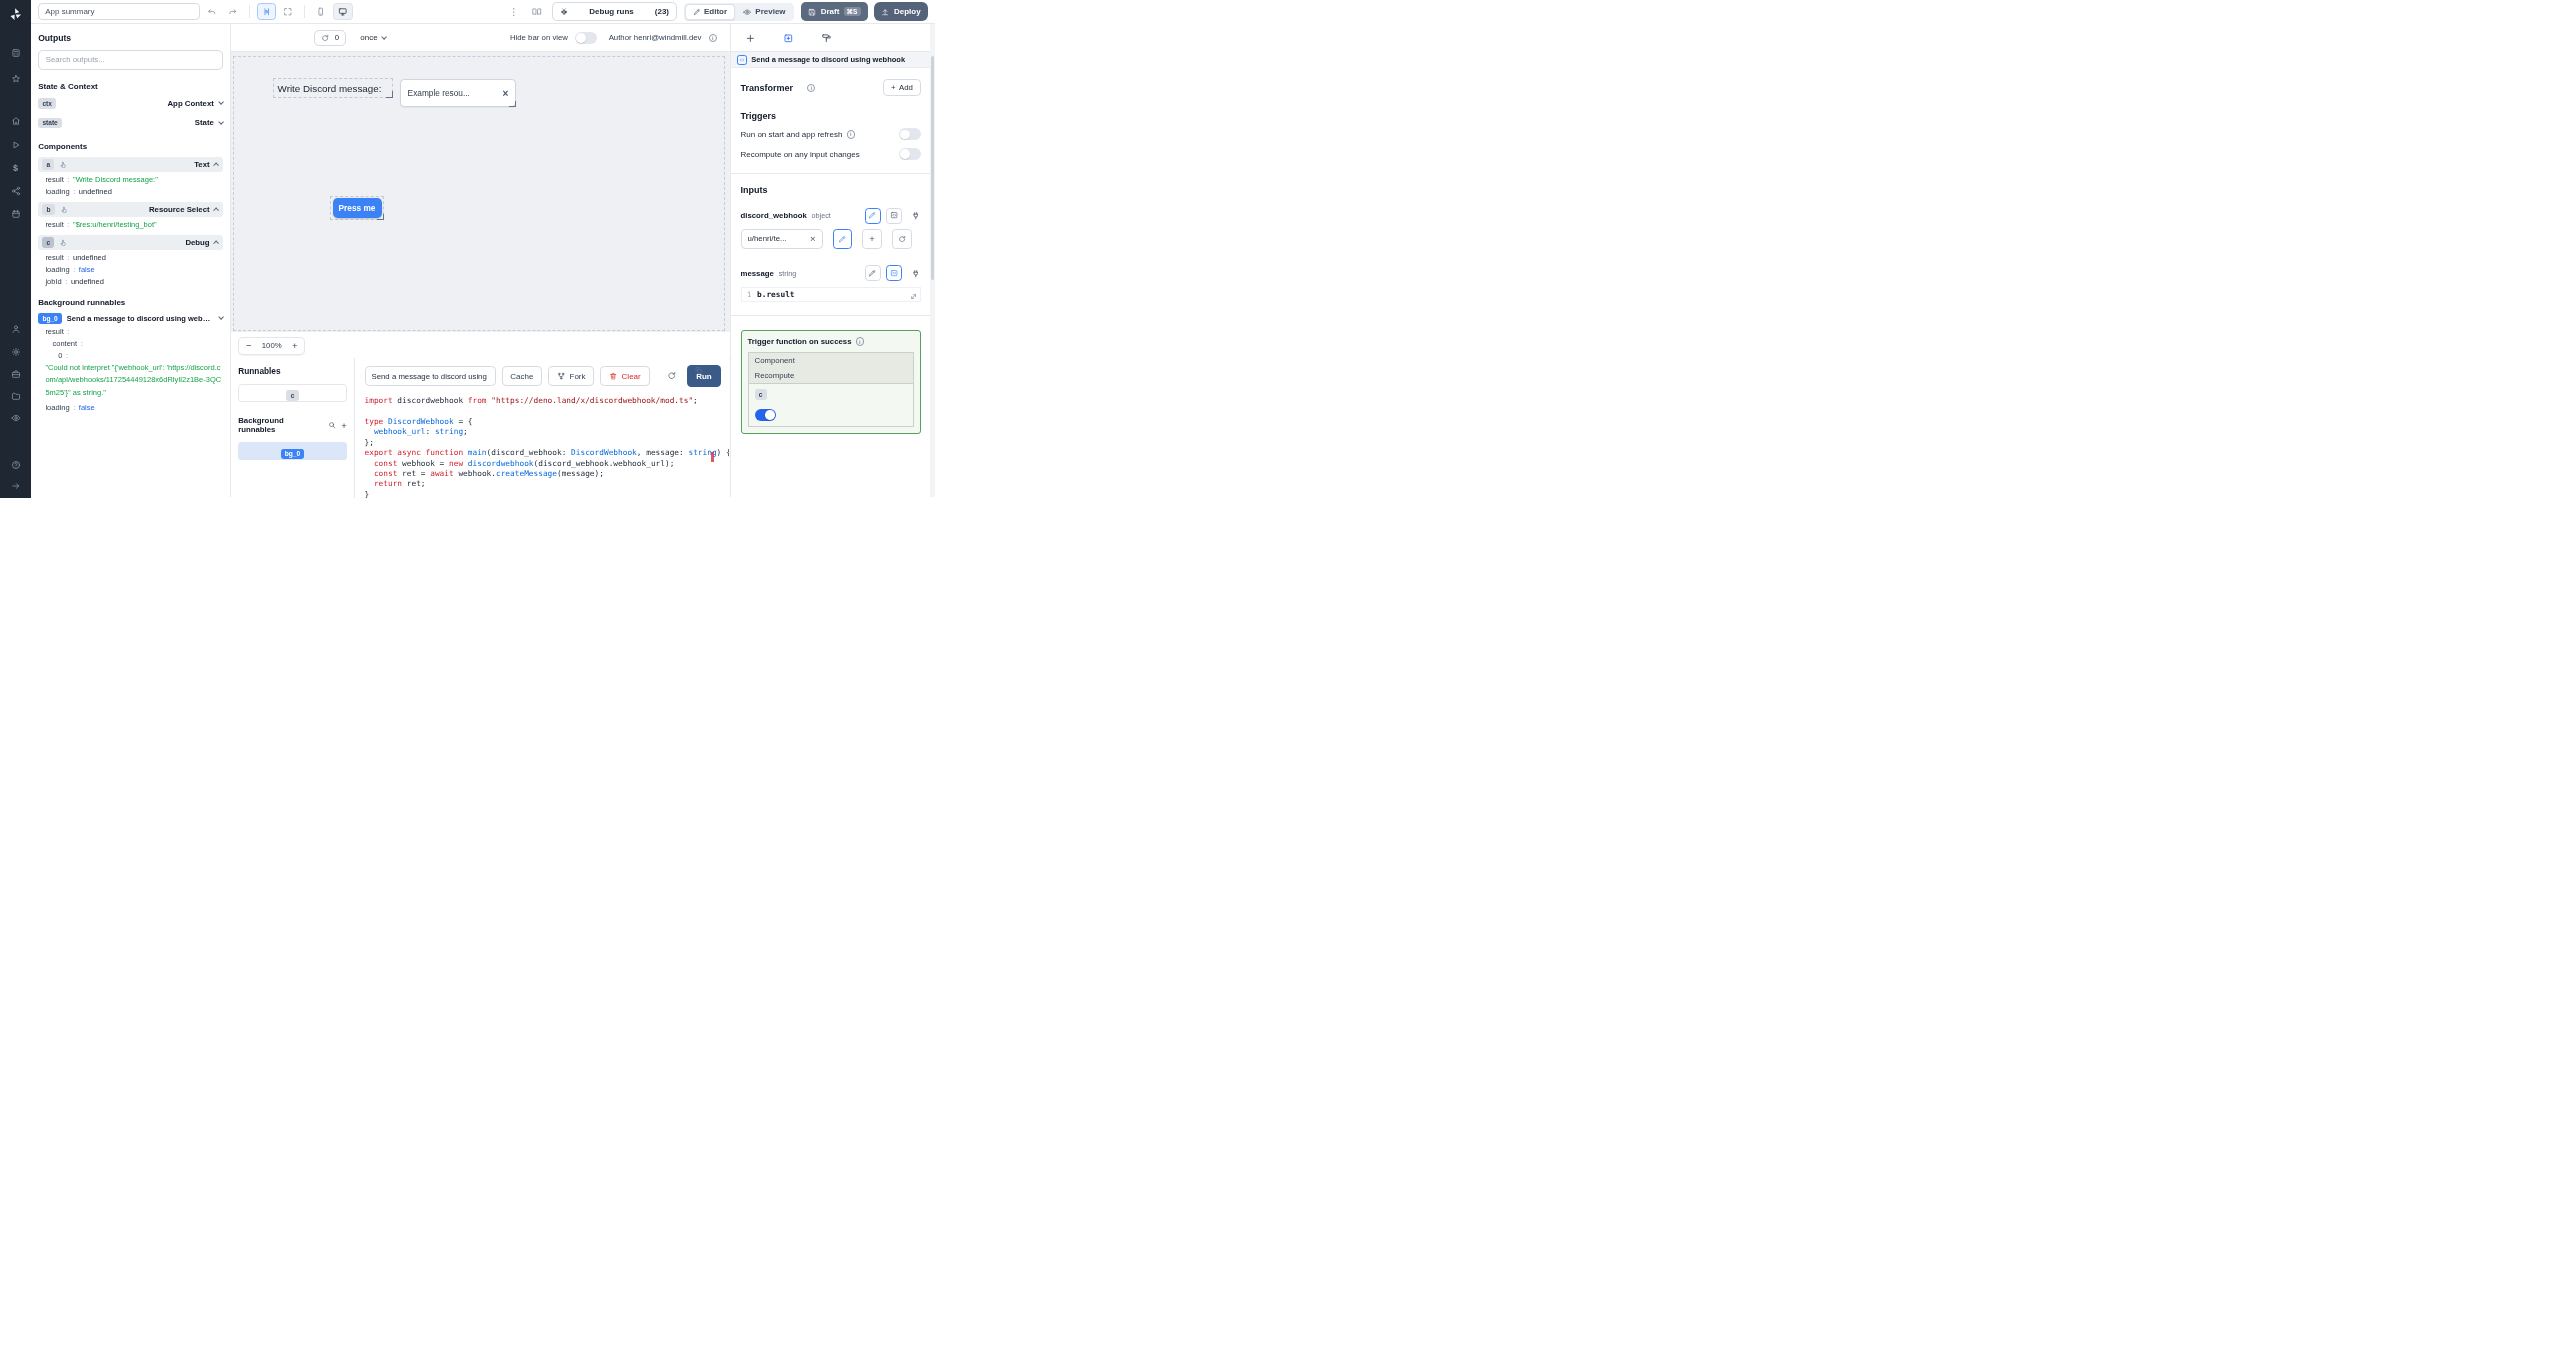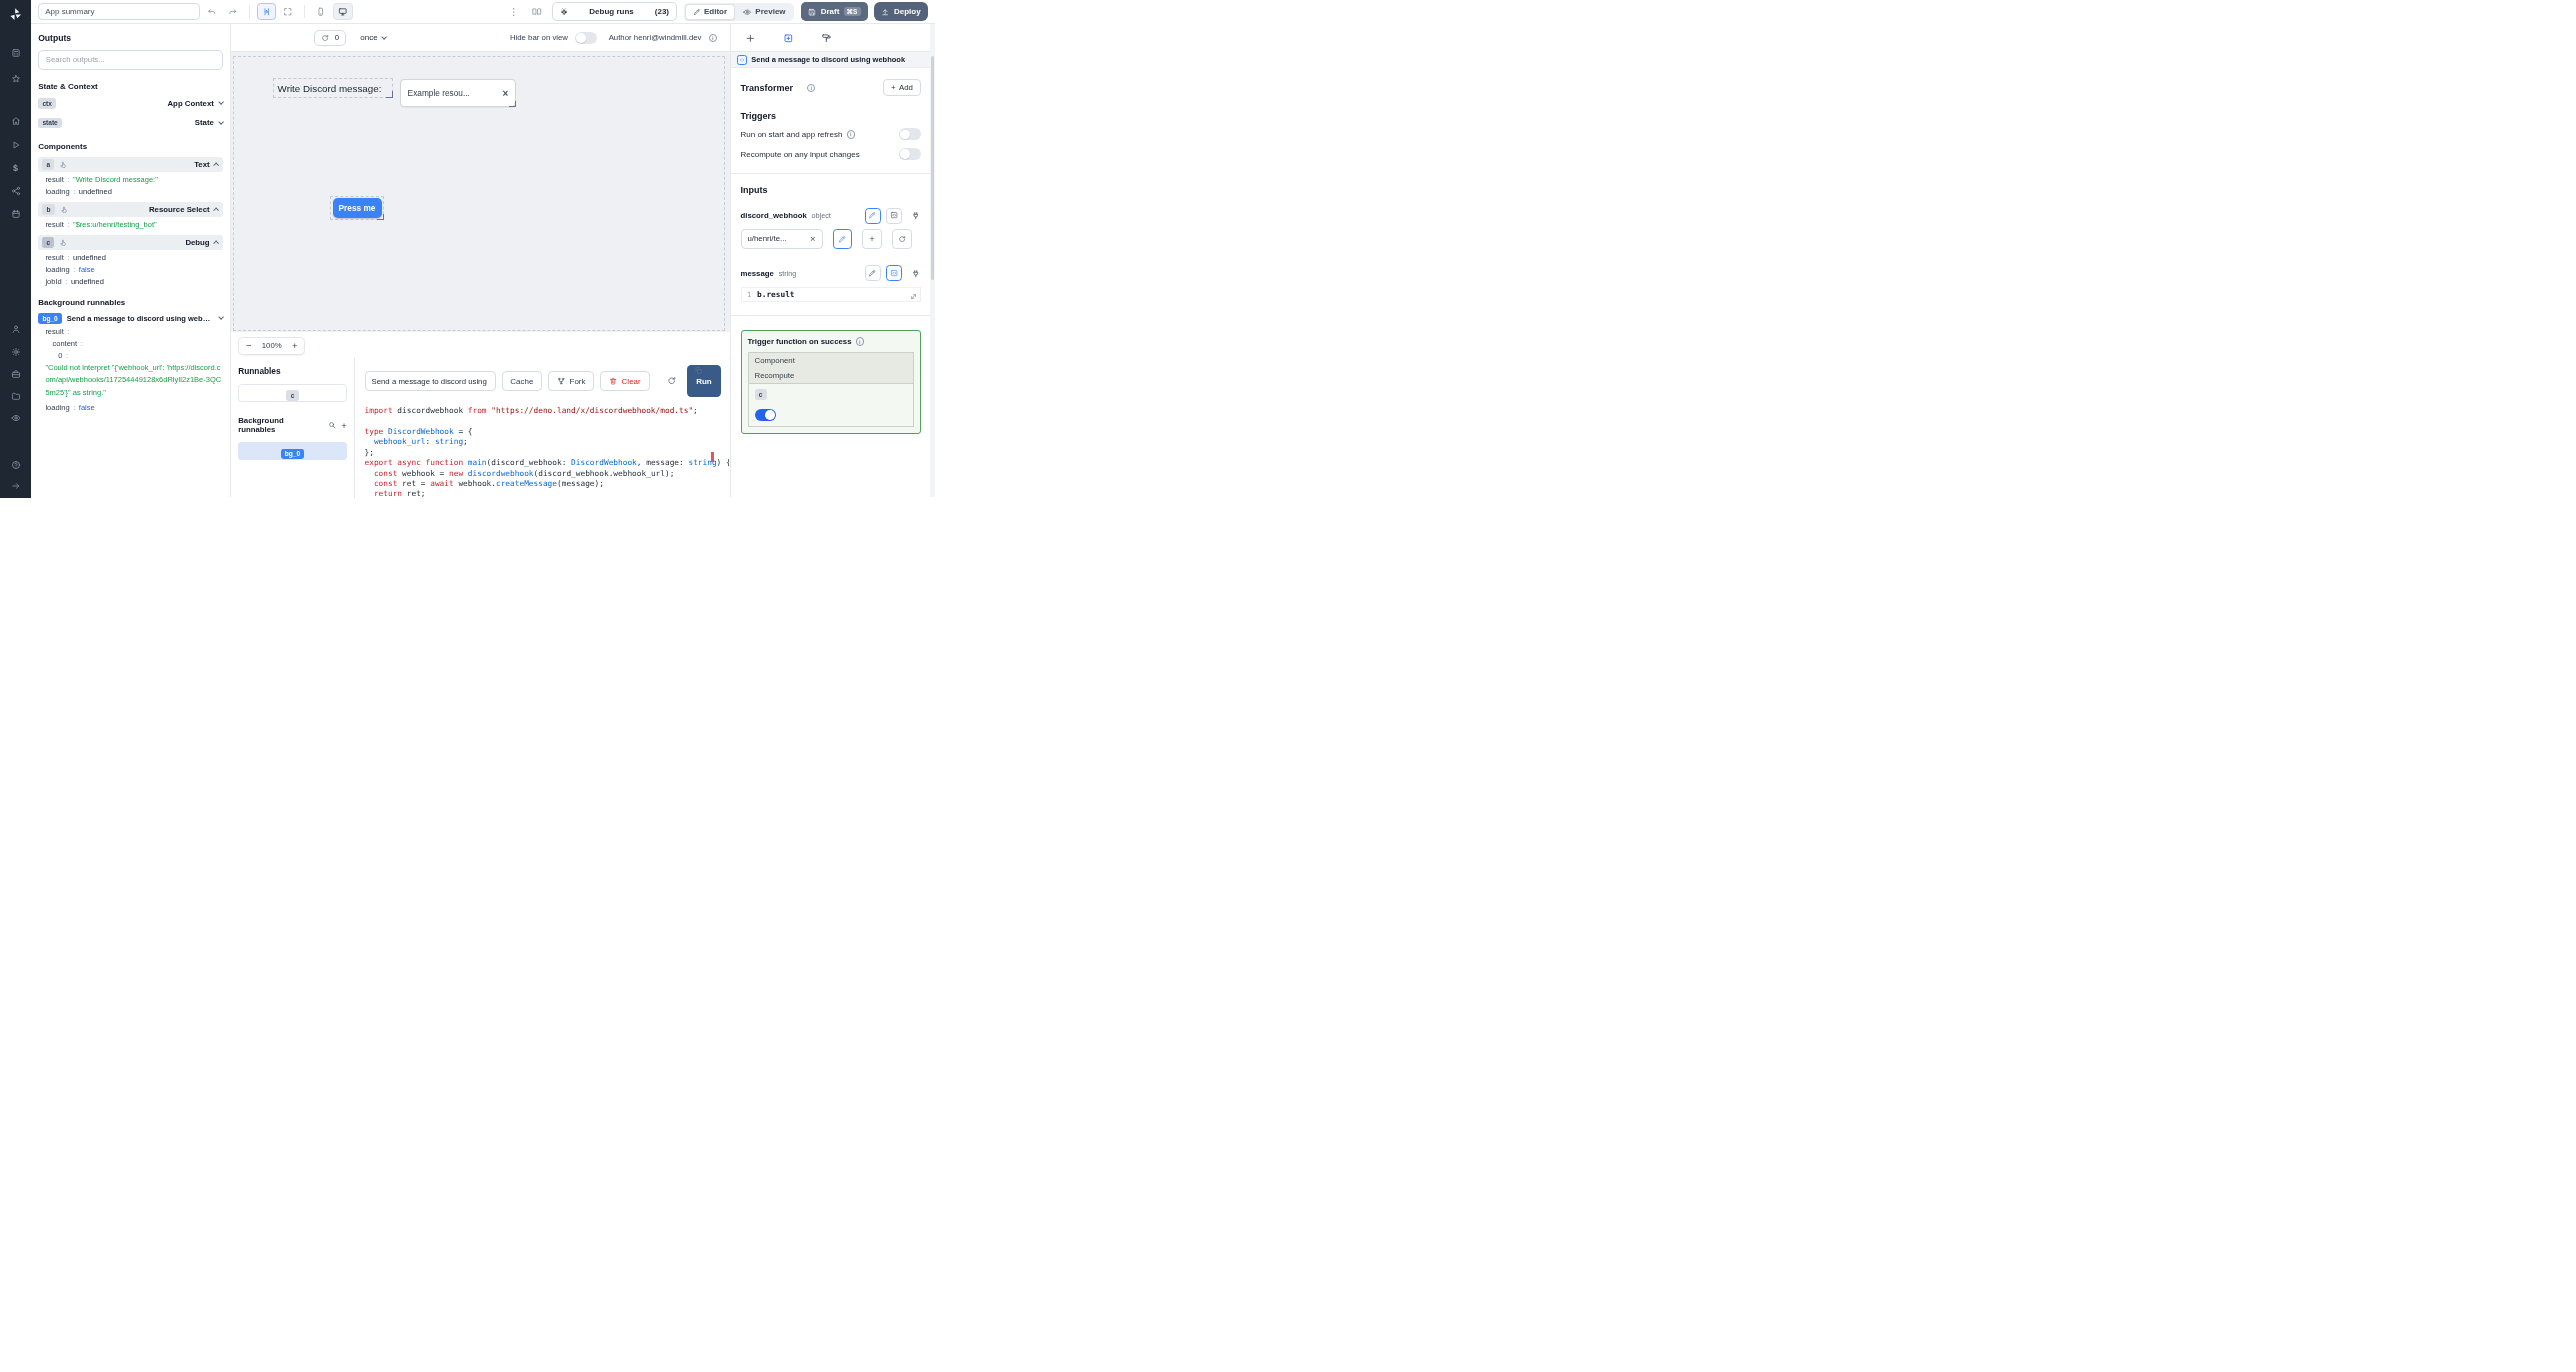--- a/index.html
+++ b/index.html
@@ -107,21 +107,21 @@
   .plus-txt{font-size:9.5px;color:#334155;line-height:1;}
 
   
   .codepanel{position:absolute;left:355px;top:358px;width:374px;height:140px;background:#fff;padding:7.2px 8.3px 0 9.5px;overflow:hidden;}
   .cp-head{display:flex;align-items:center;gap:6px;}
   .script-input{width:131px;height:19.7px;border:0.6px solid #d6dae1;border-radius:4.2px;padding:0 6px;font-size:7.8px;color:#1f2937;outline:none;font-family:inherit;}
   .cp-btn{display:flex;align-items:center;gap:4.2px;height:19.7px;padding:0 7.8px;border:0.6px solid #d6dae1;border-radius:4.2px;background:#fff;font-size:8px;font-weight:500;color:#334155;cursor:pointer;}
   .cp-btn .ic{width:8.3px;height:8.3px;}
   .cp-btn.red{color:#dc2626;}
   .cp-iconbtn{border:0;background:none;color:#475569;cursor:pointer;margin-left:auto;}
-  .run-btn{height:32px;padding:0 9px;border:0;border-radius:4.2px;background:#3a5a88;color:#fff;font-size:8px;font-weight:600;cursor:pointer;margin-left:4.8px;}
+  .run-btn{height:22px;padding:0 9px;border:0;border-radius:4.2px;background:#3a5a88;color:#fff;font-size:8px;font-weight:600;cursor:pointer;margin-left:4.8px;}
   .code-area{position:relative;margin-top:9px;font-family:"DejaVu Sans Mono",monospace;font-size:7.8px;line-height:10.4px;color:#1f2937;}
   .cline{white-space:pre;}
   .tk-k{color:#cf222e;}
   .tk-s{color:#a31515;}
   .tk-t{color:#0969da;}
   .tk-f{color:#0969da;}
   .tk-p{color:#1f2937;}
   .copy-btn{position:absolute;right:26px;top:8.3px;color:#64748b;background:none;border:0;cursor:pointer;}
   .err-mark{position:absolute;right:15.5px;top:94px;width:2.4px;height:9.5px;background:#d73a49;opacity:.85;}
 

